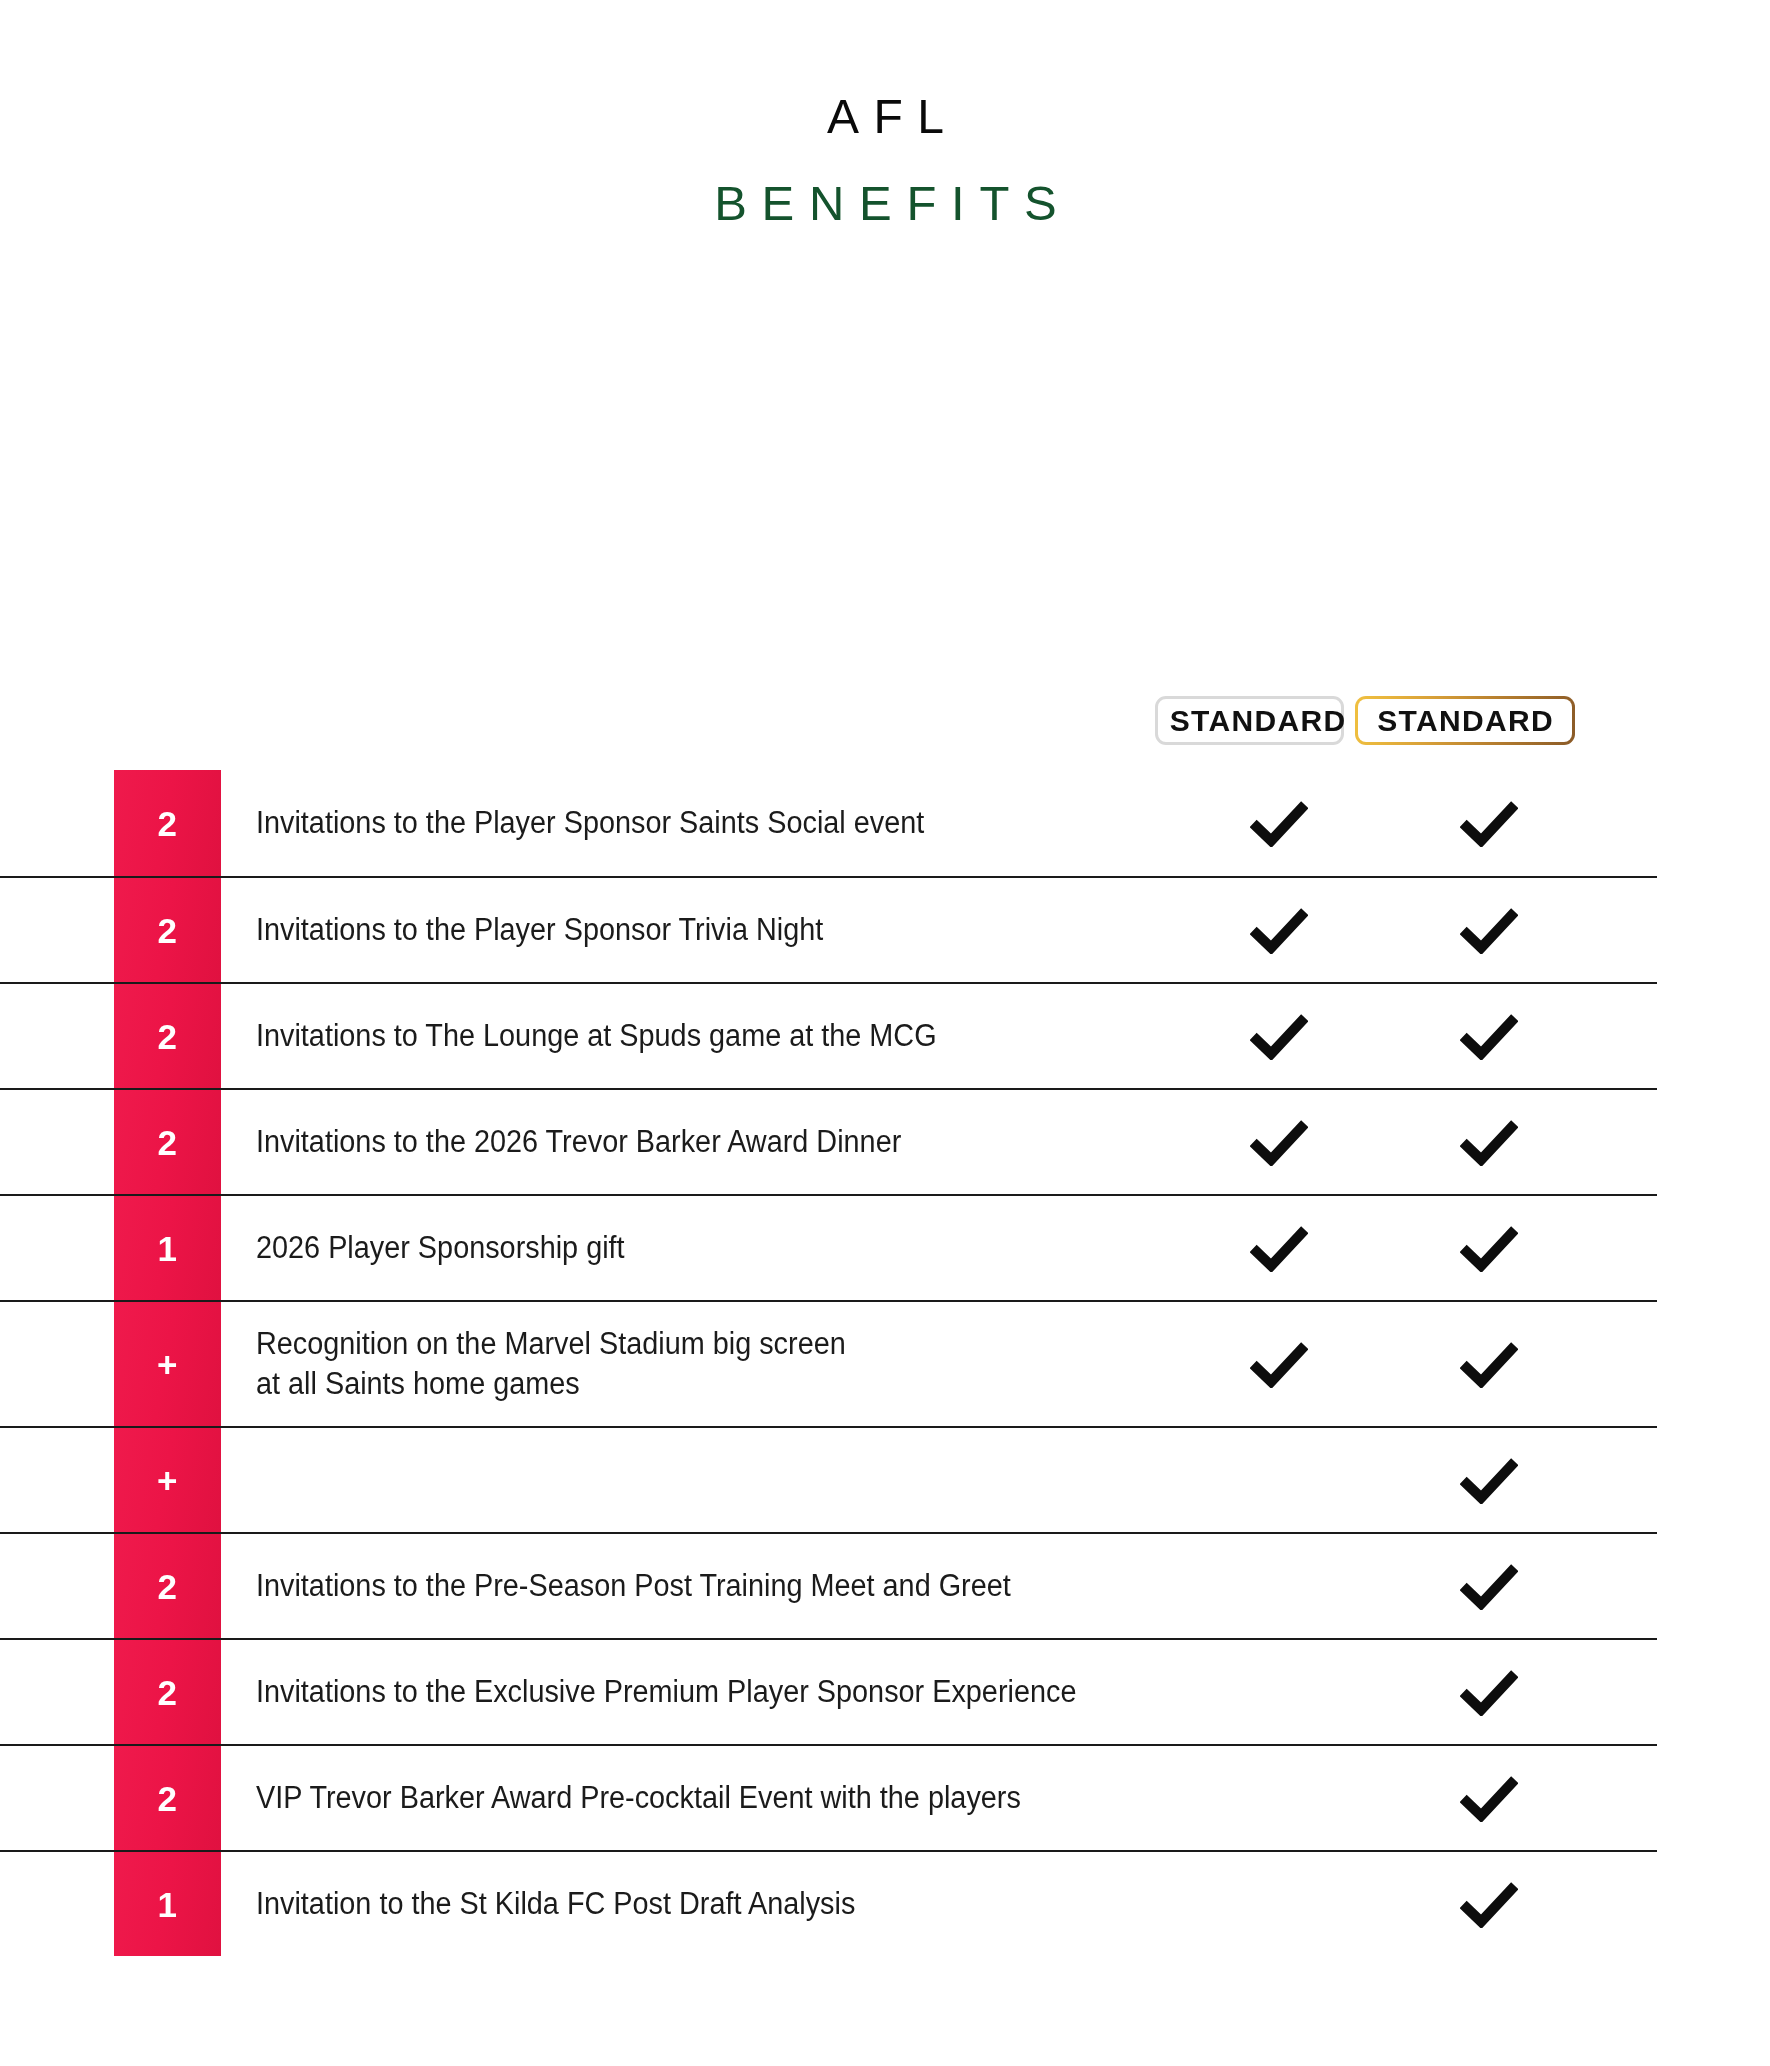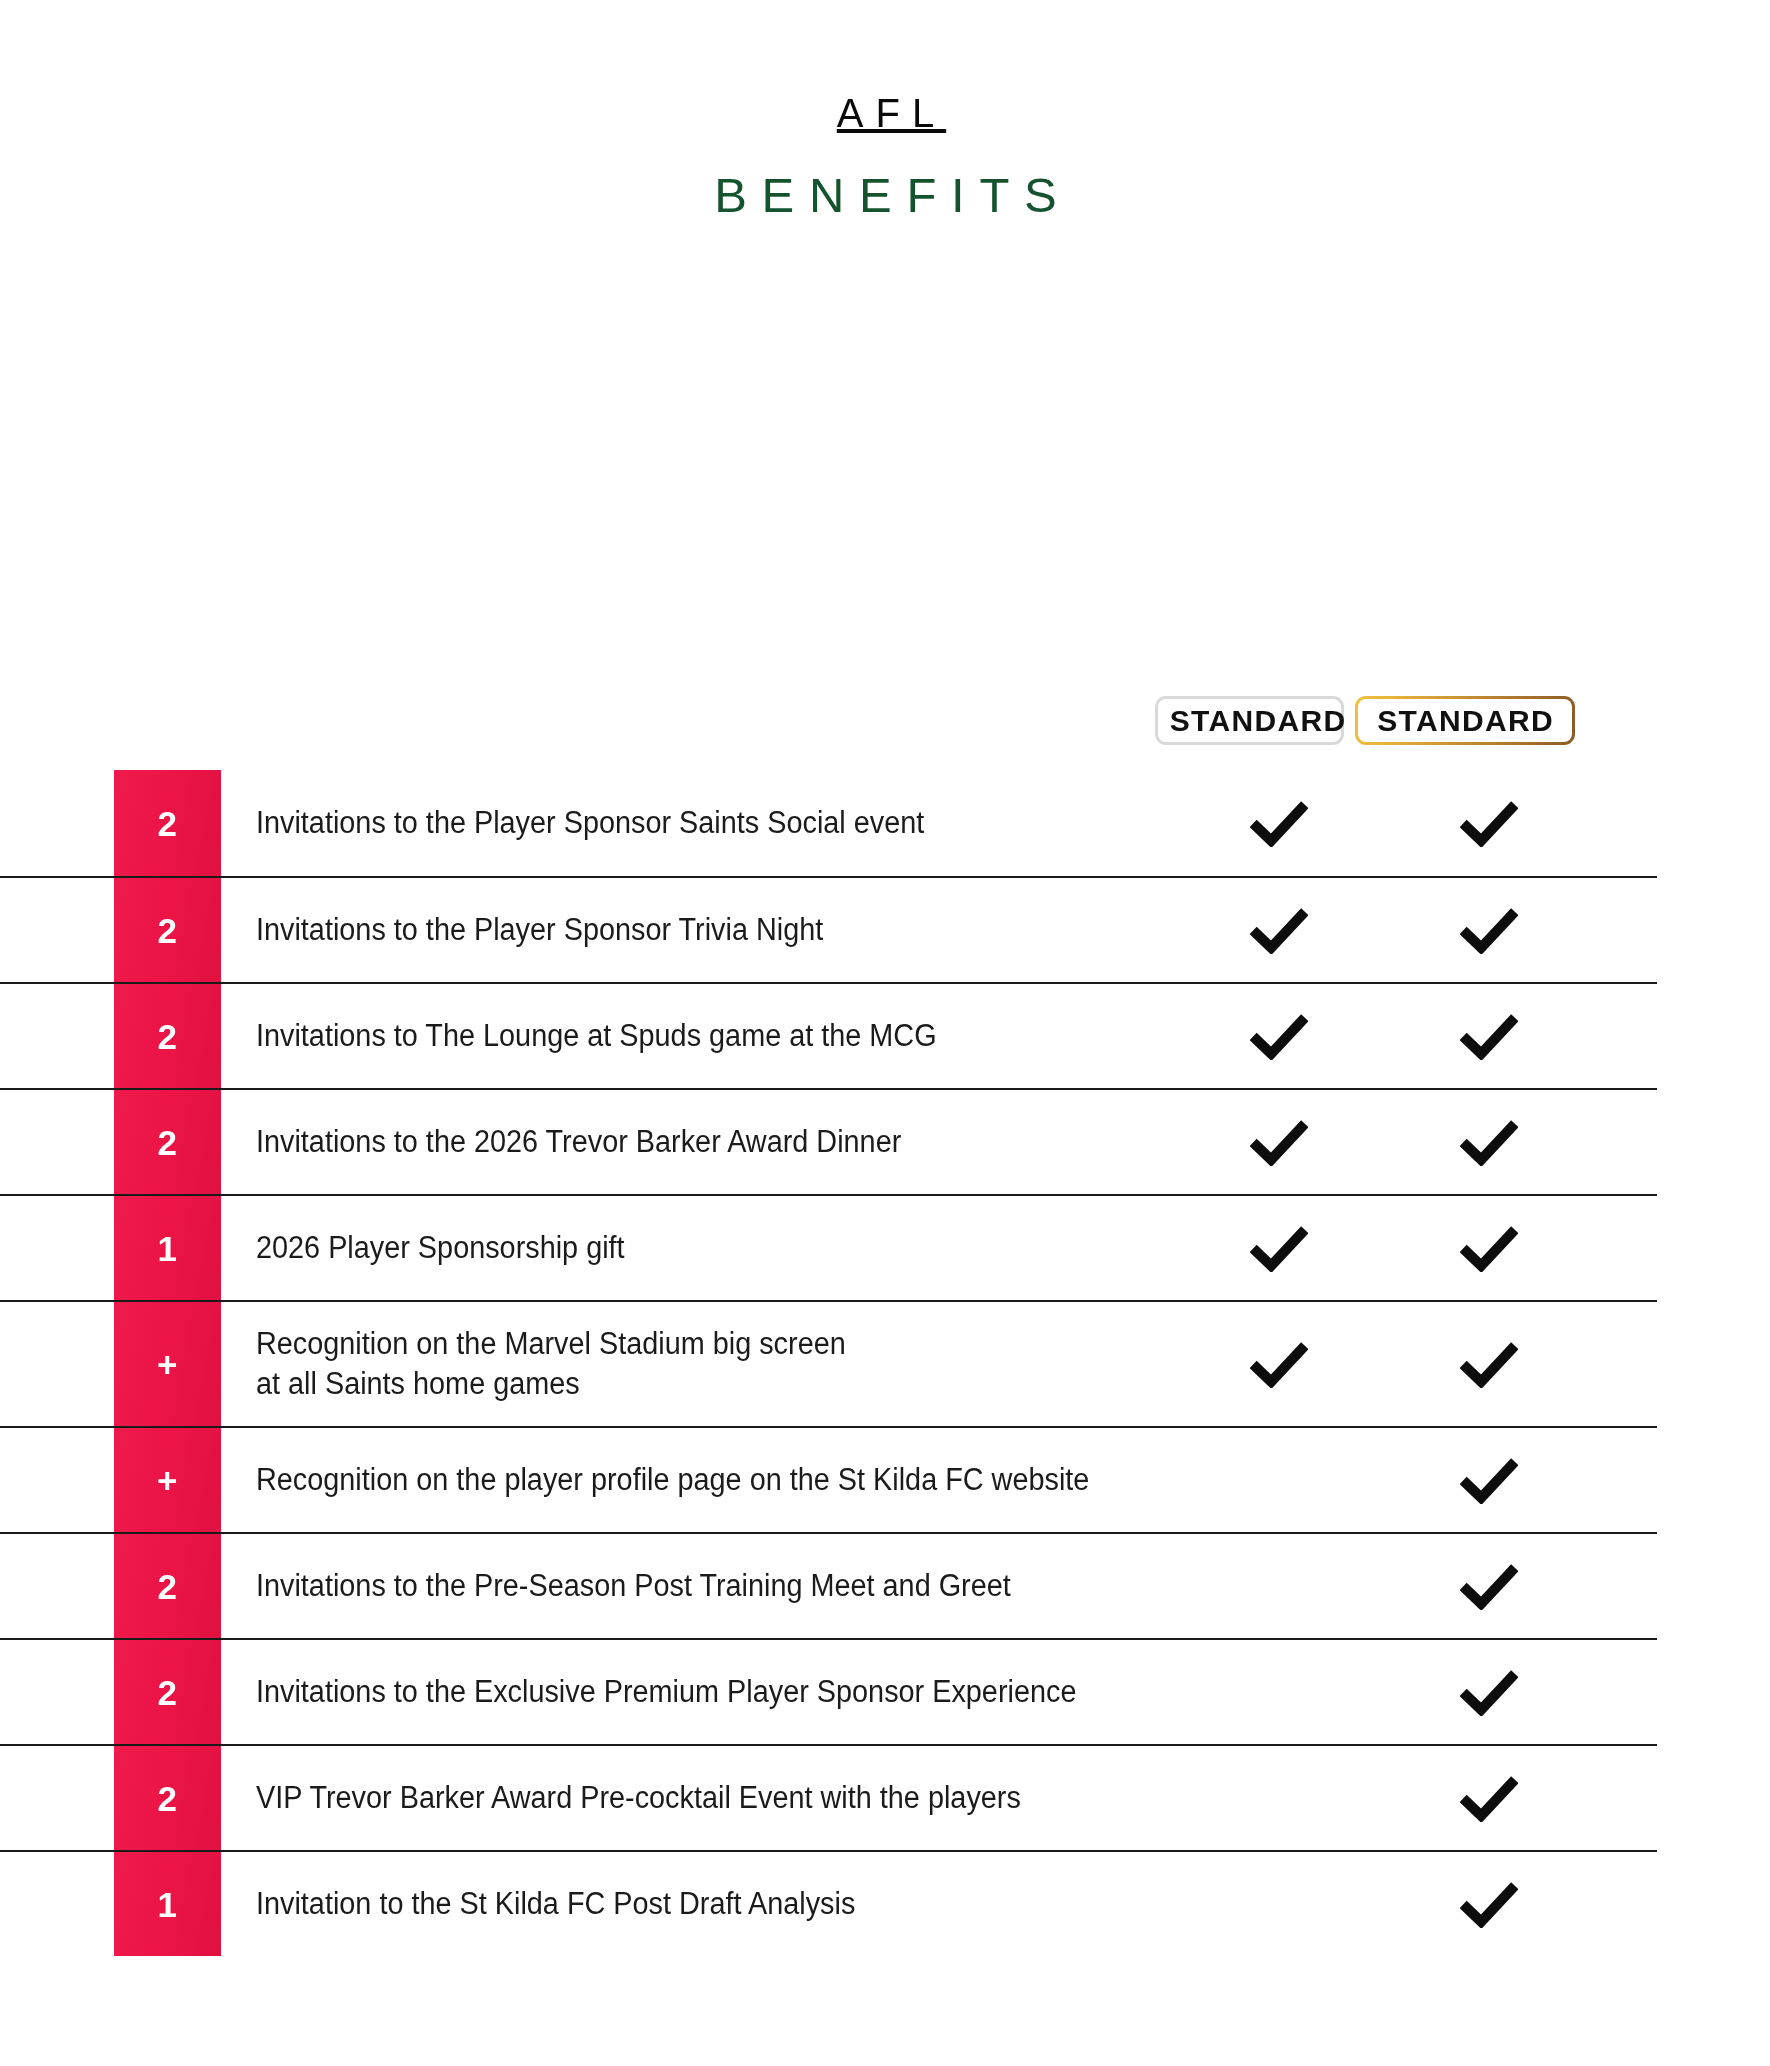--- a/index.html
+++ b/index.html
@@ -19,27 +19,26 @@
   
   .header {
     width: 1771px;
     text-align: center;
     padding-top: 93px;
     box-sizing: border-box;
   }
   .kicker {
     font-family: "Liberation Sans", sans-serif;
     font-weight: 300;
-    font-size: 40px;
+    font-size: 48px;
     letter-spacing: 0.30em;
     text-indent: 0.30em;
     color: #0a0a0a;
     line-height: 1;
     display: block;
-    text-decoration: underline;
   }
   .title-wrap {
     margin-top: 20.5px;
   }
   .title-line {
     font-family: "Liberation Serif", "DejaVu Serif", serif;
     font-weight: 700;
     color: #000000;
     display: block;
     line-height: 0.94;
@@ -339,23 +338,20 @@
           <svg width="58" height="47" viewBox="0 0 74 60" aria-hidden="true">
             <path d="M4 30 L27 52 L70 6" fill="none" stroke="#0d0d0d" stroke-width="13" stroke-linecap="butt" stroke-linejoin="miter"></path>
           </svg>
         </div>
       </div>
       <div class="row h-1">
         <div class="divider-clip"></div>
         <div class="qty">
           <span>+</span>
         </div>
-        <div class="label">
-          <div class="ln">Recognition on the player profile page on the St Kilda FC website</div>
-        </div>
         <div class="chk std empty">
           <svg width="58" height="47" viewBox="0 0 74 60" aria-hidden="true">
             <path d="M4 30 L27 52 L70 6" fill="none" stroke="#0d0d0d" stroke-width="13" stroke-linecap="butt" stroke-linejoin="miter"></path>
           </svg>
         </div>
         <div class="chk prm">
           <svg width="58" height="47" viewBox="0 0 74 60" aria-hidden="true">
             <path d="M4 30 L27 52 L70 6" fill="none" stroke="#0d0d0d" stroke-width="13" stroke-linecap="butt" stroke-linejoin="miter"></path>
           </svg>
         </div>

